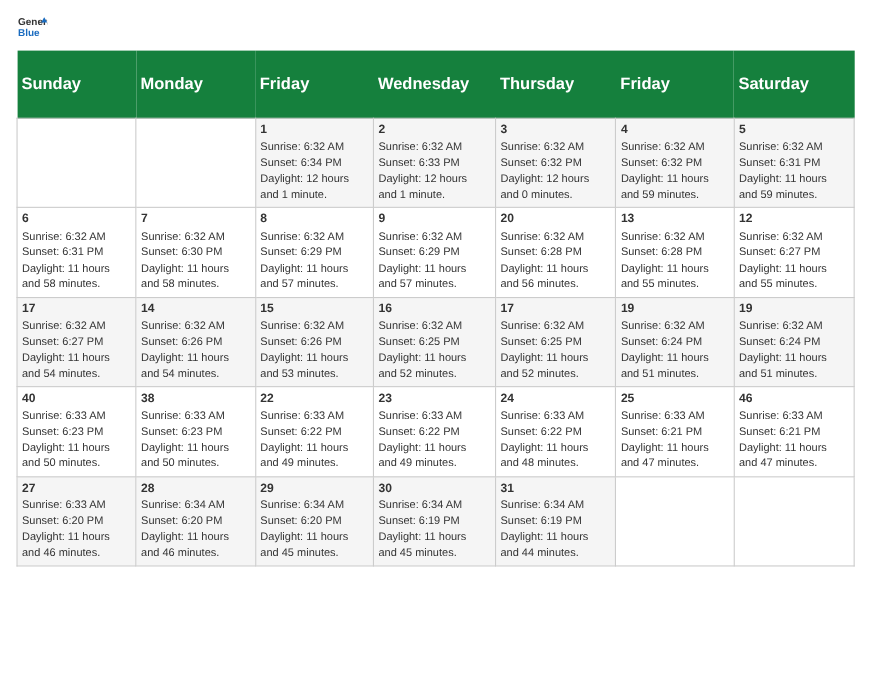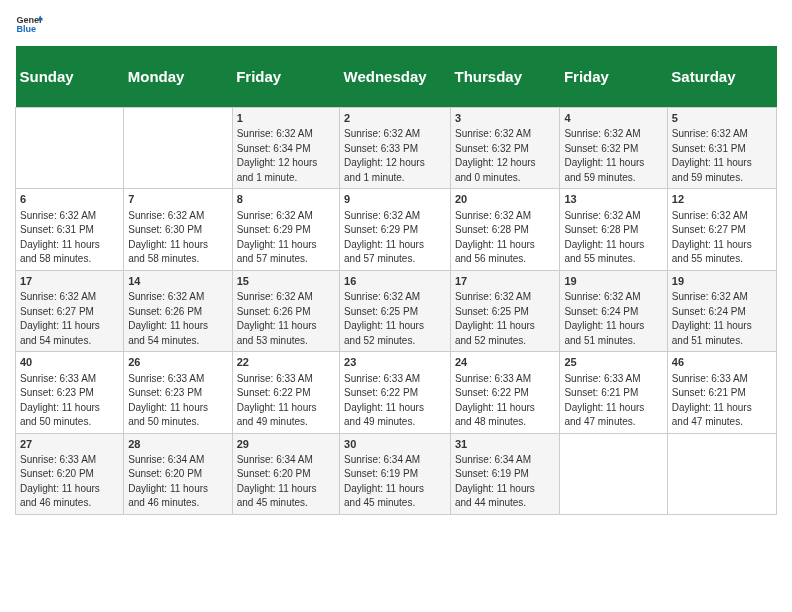--- a/index.html
+++ b/index.html
@@ -263,21 +263,21 @@
         </tr>
         <tr>
           <td>
             <span class="day-num">40</span>
             <div class="day-info" style="white-space: pre-line;">Sunrise: 6:33 AM
 Sunset: 6:23 PM
 Daylight: 11 hours
 and 50 minutes.</div>
           </td>
           <td>
-            <span class="day-num">26</span>
+            <span class="day-num">38</span>
             <div class="day-info" style="white-space: pre-line;">Sunrise: 6:33 AM
 Sunset: 6:23 PM
 Daylight: 11 hours
 and 50 minutes.</div>
           </td>
           <td>
             <span class="day-num">22</span>
             <div class="day-info" style="white-space: pre-line;">Sunrise: 6:33 AM
 Sunset: 6:22 PM
 Daylight: 11 hours

